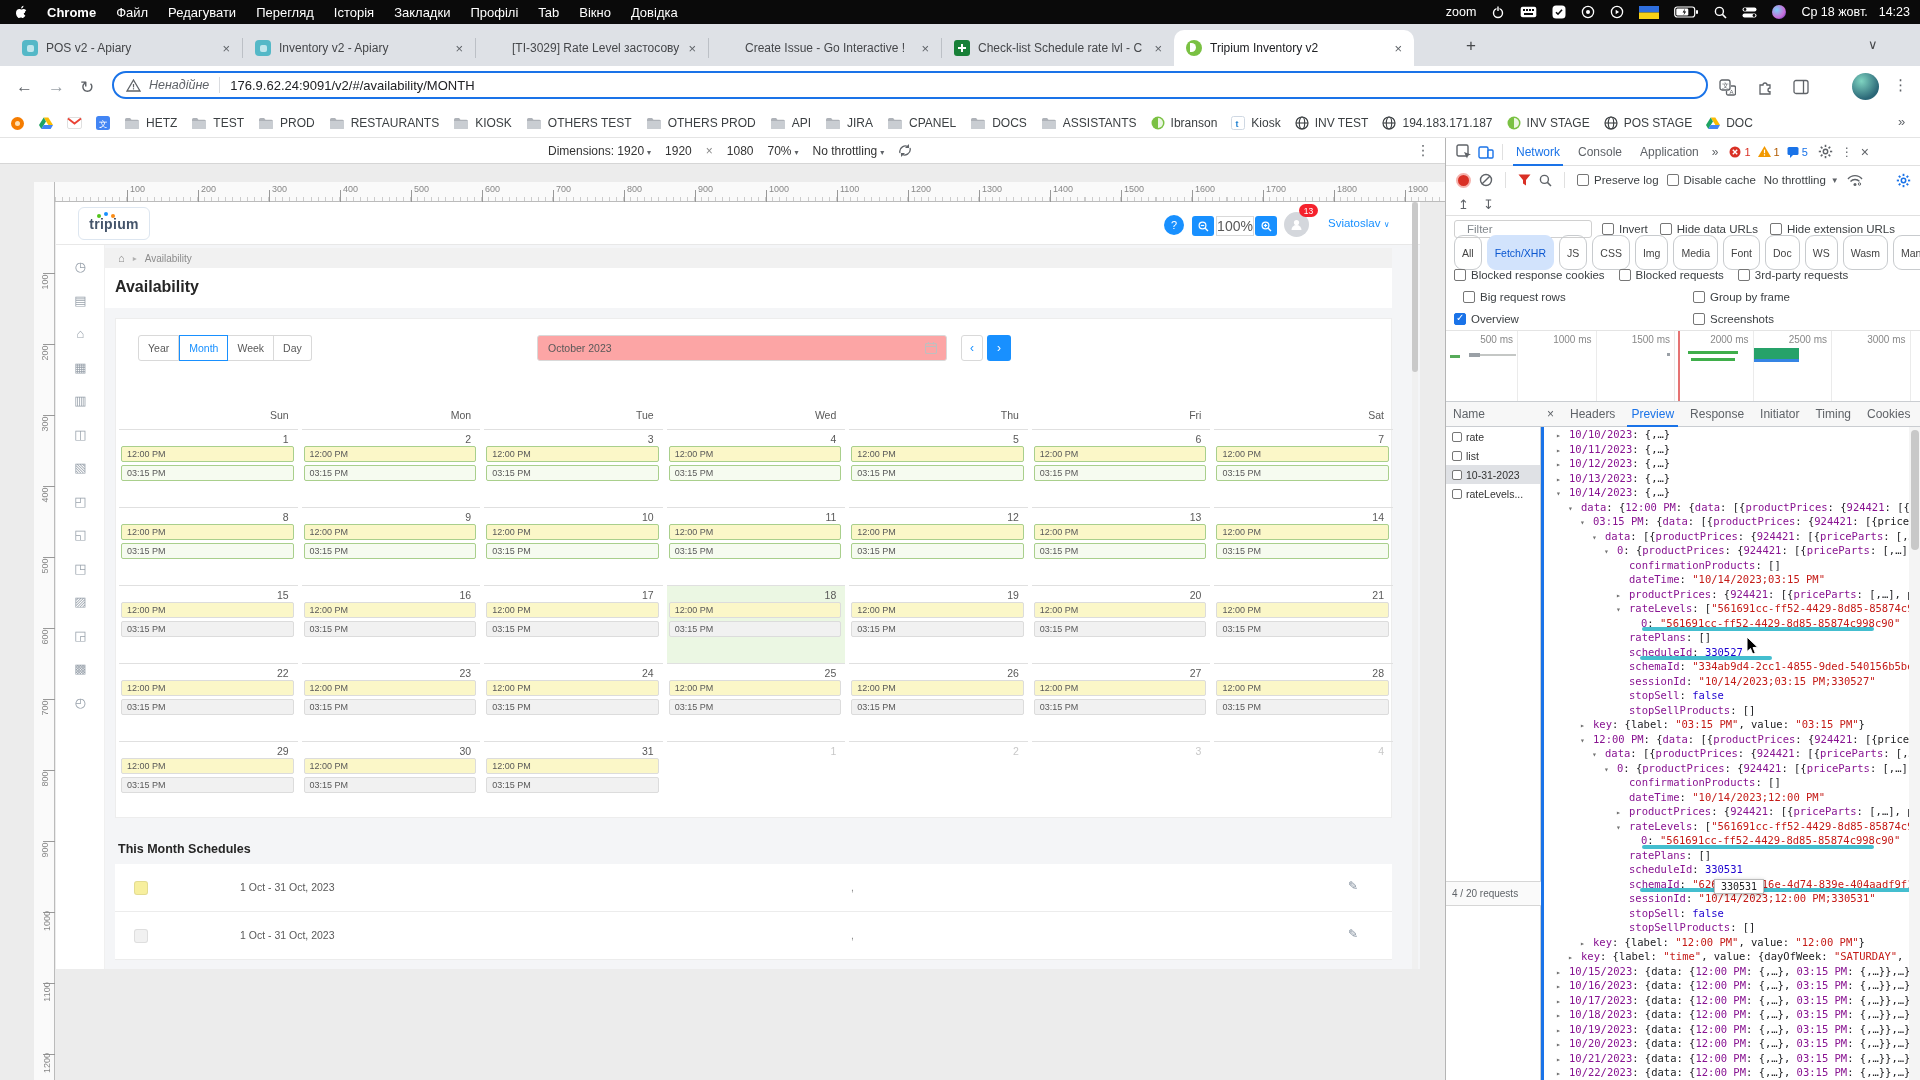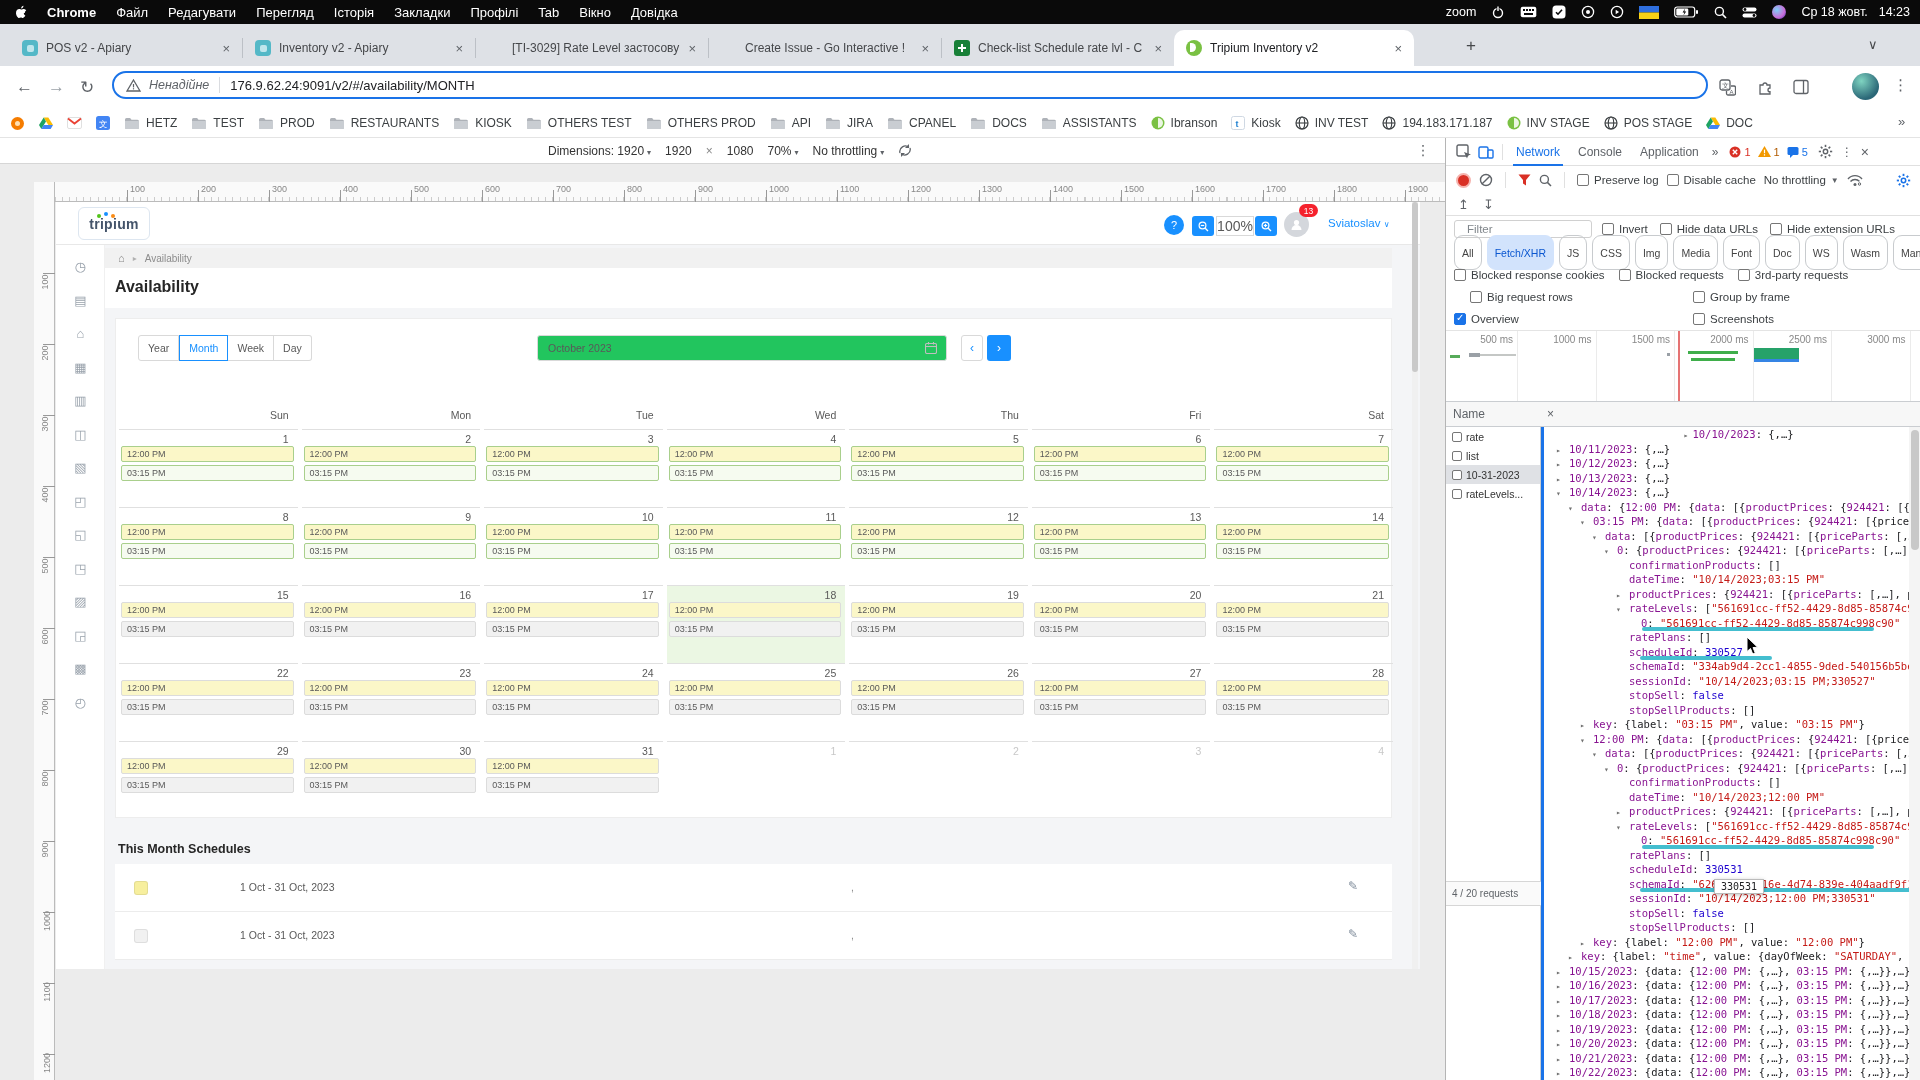--- a/index.html
+++ b/index.html
@@ -82,21 +82,21 @@
   #breadcrumb .home{margin-left:13px;font-size:11px;}
   #breadcrumb .chv{margin:0 8px;font-size:8px;color:#b0b0b0;}
   #titleband{position:absolute;left:49px;top:66px;width:1287px;height:40px;background:#fff;}
   #page-title{position:absolute;left:10px;top:10px;font-size:16px;font-weight:bold;color:#262626;}
   #calcard{position:absolute;left:59px;top:116px;width:1277px;height:500px;background:#fff;border:1px solid #ededed;box-sizing:border-box;}
   .seg{position:absolute;left:22px;top:16px;height:26px;display:flex;}
   .seg .sb{height:26px;border:1px solid #d9d9d9;border-left:none;box-sizing:border-box;display:flex;align-items:center;justify-content:center;font-size:10.5px;color:#595959;background:#fff;padding:0 9px;}
   .seg .sb:first-child{border-left:1px solid #d9d9d9;border-radius:3px 0 0 3px;}
   .seg .sb:last-child{border-radius:0 3px 3px 0;}
   .seg .sb.on{border:1px solid #1890ff;color:#1890ff;}
-  #datefield{position:absolute;left:421px;top:16px;width:410px;height:26px;border:1px solid #d9d9d9;border-radius:3px;box-sizing:border-box;display:flex;align-items:center;font-size:10.5px;color:#595959;background:#22c55e;}
+  #datefield{position:absolute;left:421px;top:16px;width:410px;height:26px;border:1px solid #d9d9d9;border-radius:3px;box-sizing:border-box;display:flex;align-items:center;font-size:10.5px;color:#595959;background:#fca5a5;}
   #datefield .dv{margin-left:10px;flex:1;}
   #datefield .cic{margin-right:9px;color:#bfbfbf;}
   #prevbtn{position:absolute;left:845px;top:16px;width:22px;height:26px;border:1px solid #d9d9d9;border-radius:3px;box-sizing:border-box;background:#fff;color:#1890ff;font-size:12px;display:flex;align-items:center;justify-content:center;}
   #nextbtn{position:absolute;left:871px;top:16px;width:24px;height:26px;border-radius:3px;background:#1890ff;color:#fff;font-size:12px;display:flex;align-items:center;justify-content:center;}
   #wkhead{position:absolute;left:3px;top:90px;width:1274px;height:20px;display:grid;grid-template-columns:repeat(7,1fr);column-gap:4px;}
   #wkhead .wd{font-size:10.5px;color:#595959;text-align:right;padding-right:9px;}
   #weeks{position:absolute;left:3px;top:110px;width:1274px;}
   .wrow{display:grid;grid-template-columns:repeat(7,1fr);column-gap:4px;height:78px;}
   .cell{position:relative;border-top:1px solid #e0e0e0;}
   .cell.today{background:#ebf7e3;}
@@ -130,21 +130,21 @@
   .ckb{width:12px;height:12px;border:1px solid #767676;border-radius:2px;box-sizing:border-box;background:#fff;flex:none;}
   .ckb.chk{background:#1a73e8;border-color:#1a73e8;position:relative;}
   .ckb.chk::after{content:"✓";position:absolute;left:1px;top:-2px;color:#fff;font-size:10px;}
   #dt-har{top:56px;height:22px;gap:14px;padding-left:12px;box-sizing:border-box;border-bottom:1px solid #e0e0e0;color:#5f6368;font-size:13px;}
   #dt-filter{top:78px;height:25px;gap:10px;padding-left:8px;box-sizing:border-box;}
   #filter-input{width:138px;height:18px;border:1px solid #d0d0d0;border-radius:3px;font-size:11.5px;color:#80868b;display:flex;align-items:center;padding-left:12px;box-sizing:border-box;}
   #dt-chips{top:103px;height:23px;gap:5px;padding-left:8px;box-sizing:border-box;}
   .chip-btn{height:17px;border:1px solid #c8cbce;border-radius:9px;display:flex;align-items:center;padding:8px 7px;font-size:10.5px;color:#444;white-space:nowrap;}
   .chip-btn.on{background:#d2e3fc;border-color:#d2e3fc;color:#0b57d0;}
   #dt-blocked{top:126px;height:22px;gap:14px;padding-left:8px;box-sizing:border-box;}
-  #dt-big{top:148px;height:22px;padding-left:24px;box-sizing:border-box;}
+  #dt-big{top:148px;height:22px;padding-left:17px;box-sizing:border-box;}
   #dt-over{top:170px;height:22px;padding-left:8px;box-sizing:border-box;}
   .rightcol{position:absolute;left:247px;}
   #timeline{position:absolute;left:0;top:192px;width:475px;height:72px;border-top:1px solid #e4e4e4;border-bottom:1px solid #cacdd1;box-sizing:border-box;background:#fff;}
   .tl-grid{position:absolute;top:0;width:1px;height:70px;background:#ebebeb;}
   .tl-lab{position:absolute;top:3px;font-size:10px;color:#888;transform:translateX(-100%);padding-right:4px;white-space:nowrap;}
   #reqhead{position:absolute;left:0;top:264px;width:475px;height:25px;background:#f7f7f7;border-bottom:1px solid #cacdd1;box-sizing:border-box;display:flex;align-items:center;font-size:12px;color:#5f6368;}
   #reqhead .nm{width:95px;padding-left:7px;box-sizing:border-box;}
   #reqhead .xx{margin:0 8px 0 6px;color:#5f6368;}
   .rq-tab{padding:0 8px;height:25px;display:flex;align-items:center;position:relative;color:#5f6368;font-size:12px;}
   .rq-tab.on{color:#1a73e8;}
@@ -1154,20 +1154,28 @@
       <div class="b" style="left:232px;top:0;width:2px;height:70px;background:#e57373;"></div>
       <div class="b" style="left:242px;top:20px;width:50px;height:3px;background:#3fae4a;"></div>
       <div class="b" style="left:245px;top:27px;width:44px;height:3px;background:#3fae4a;"></div>
       <div class="b" style="left:308px;top:17px;width:45px;height:11px;background:#26a269;border-bottom:3px solid #3584e4;"></div>
     </div>
   </div>
 
   <div id="reqhead">
     <span class="nm">Name</span>
     <span class="xx">×</span>
+    <span id="rq-tabs" style="display:flex;">
+        <span class="rq-tab">Headers</span>
+        <span class="rq-tab on">Preview</span>
+        <span class="rq-tab">Response</span>
+        <span class="rq-tab">Initiator</span>
+        <span class="rq-tab">Timing</span>
+        <span class="rq-tab">Cookies</span>
+      </span>
   </div>
 
   <div id="namecol">
       <div class="req">
         <span class="ckb"></span>
         <span>rate</span>
       </div>
       <div class="req">
         <span class="ckb"></span>
         <span>list</span>
@@ -1177,21 +1185,21 @@
         <span>10-31-2023</span>
       </div>
       <div class="req">
         <span class="ckb"></span>
         <span>rateLevels...</span>
       </div>
     </div>
   <div id="reqcount">4 / 20 requests</div>
   <div id="bluebar"></div>
   <div id="jsonpane">
-      <div class="jline" style="padding-left: 20px; text-align: center;"><span class="jar">▸</span><span class="jk">10/10/2023</span><span class="jp">: {,…}</span></div>
+      <div class="jline" style="padding-left: 12px;"><span class="jar">▸</span><span class="jk">10/10/2023</span><span class="jp">: {,…}</span></div>
       <div class="jline" style="padding-left: 12px;"><span class="jar">▸</span><span class="jk">10/11/2023</span><span class="jp">: {,…}</span></div>
       <div class="jline" style="padding-left: 12px;"><span class="jar">▸</span><span class="jk">10/12/2023</span><span class="jp">: {,…}</span></div>
       <div class="jline" style="padding-left: 12px;"><span class="jar">▸</span><span class="jk">10/13/2023</span><span class="jp">: {,…}</span></div>
       <div class="jline" style="padding-left: 12px;"><span class="jar">▾</span><span class="jk">10/14/2023</span><span class="jp">: {,…}</span></div>
       <div class="jline" style="padding-left: 24px;"><span class="jar">▾</span><span class="jk">data</span><span class="jp">: {</span><span class="jk">12:00 PM</span><span class="jp">: {</span><span class="jk">data</span><span class="jp">: [{</span><span class="jk">productPrices</span><span class="jp">: {</span><span class="jk">924421</span><span class="jp">: [{pri</span></div>
       <div class="jline" style="padding-left: 36px;"><span class="jar">▾</span><span class="jk">03:15 PM</span><span class="jp">: {</span><span class="jk">data</span><span class="jp">: [{</span><span class="jk">productPrices</span><span class="jp">: {</span><span class="jk">924421</span><span class="jp">: [{pricePar</span></div>
       <div class="jline" style="padding-left: 48px;"><span class="jar">▾</span><span class="jk">data</span><span class="jp">: [{</span><span class="jk">productPrices</span><span class="jp">: {</span><span class="jk">924421</span><span class="jp">: [{</span><span class="jk">priceParts</span><span class="jp">: [,…],</span></div>
       <div class="jline" style="padding-left: 60px;"><span class="jar">▾</span><span class="jk">0</span><span class="jp">: {</span><span class="jk">productPrices</span><span class="jp">: {</span><span class="jk">924421</span><span class="jp">: [{</span><span class="jk">priceParts</span><span class="jp">: [,…], pr</span></div>
       <div class="jline" style="padding-left: 85px;"><span class="jk">confirmationProducts</span><span class="jp">: []</span></div>
       <div class="jline" style="padding-left: 85px;"><span class="jk">dateTime</span><span class="jp">: </span><span class="js">"10/14/2023;03:15 PM"</span></div>

